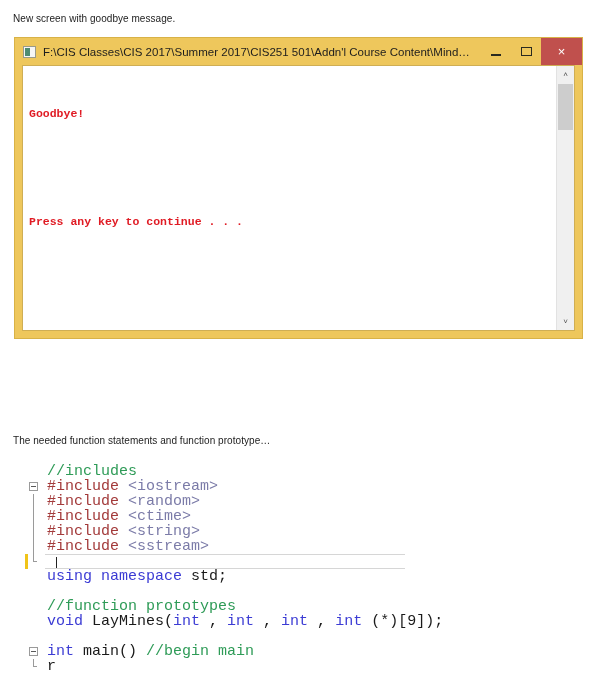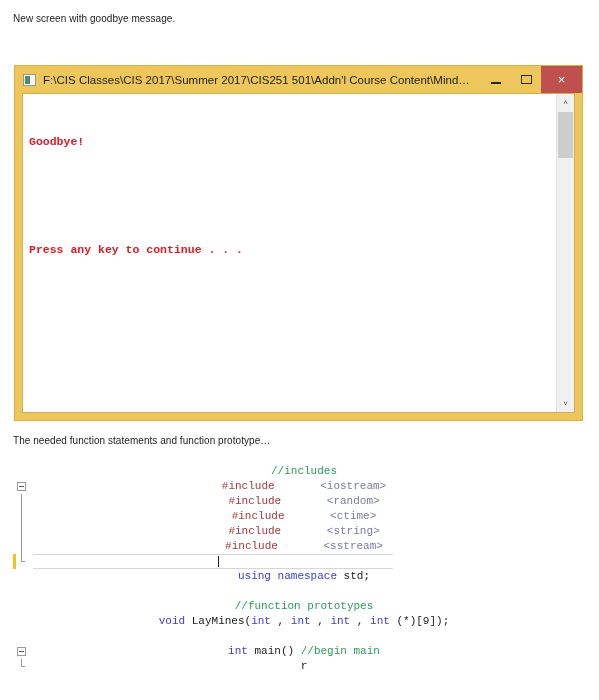--- a/index.html
+++ b/index.html
@@ -27,26 +27,25 @@
   }
   #caption-top { left: 13px; top: 12px; }
   #caption-code { left: 13px; top: 434px; }
 
   
   .console-window {
     position: absolute;
     left: 14px;
     top: 37px;
     width: 569px;
-    height: 356px;
+    height: 302px;
     background: #eec75c;
     border: 1px solid #d8b247;
     box-sizing: border-box;
     padding: 0;
-    margin-top: 28px;
   }
   .titlebar {
     position: relative;
     height: 27px;
     display: flex;
     align-items: center;
     background: #eec75c;
   }
   .tb-icon {
     width: 13px;
@@ -161,28 +160,27 @@
     left: 1px;
     top: 18px;
     width: 15px;
     height: 46px;
     background: #cdcdcd;
   }
 
   
   .code-block {
     position: absolute;
-    left: 13px;
+    left: 25px;
     top: 464px;
     width: 560px;
     font-family: "Liberation Mono", "DejaVu Sans Mono", monospace;
-    font-size: 11px;
+    font-size: 15px;
     line-height: 15px;
     white-space: pre;
-    text-align: center;
   }
   .code-row {
     position: relative;
     height: 15px;
     display: flex;
     align-items: center;
   }
   .gutter {
     width: 20px;
     flex: none;
@@ -252,21 +250,21 @@
     display: inline-block;
     width: 1px;
     height: 11px;
     background: #222222;
     vertical-align: -2px;
     margin-left: 9px;
   }
 
   .c-comment { color: #2e9b57; }
   .c-pre     { color: #a33a3a; }
-  .c-header  { color: #7b7ba8; margin-left: 39px; }
+  .c-header  { color: #7b7ba8; }
   .c-kw      { color: #3b3bd4; }
   .c-plain   { color: #1a1a1a; }
 </style>
 </head>
 <body>
 
 <div class="caption" id="caption-top">New screen with goodbye message.</div>
 
 <div class="console-window">
 

